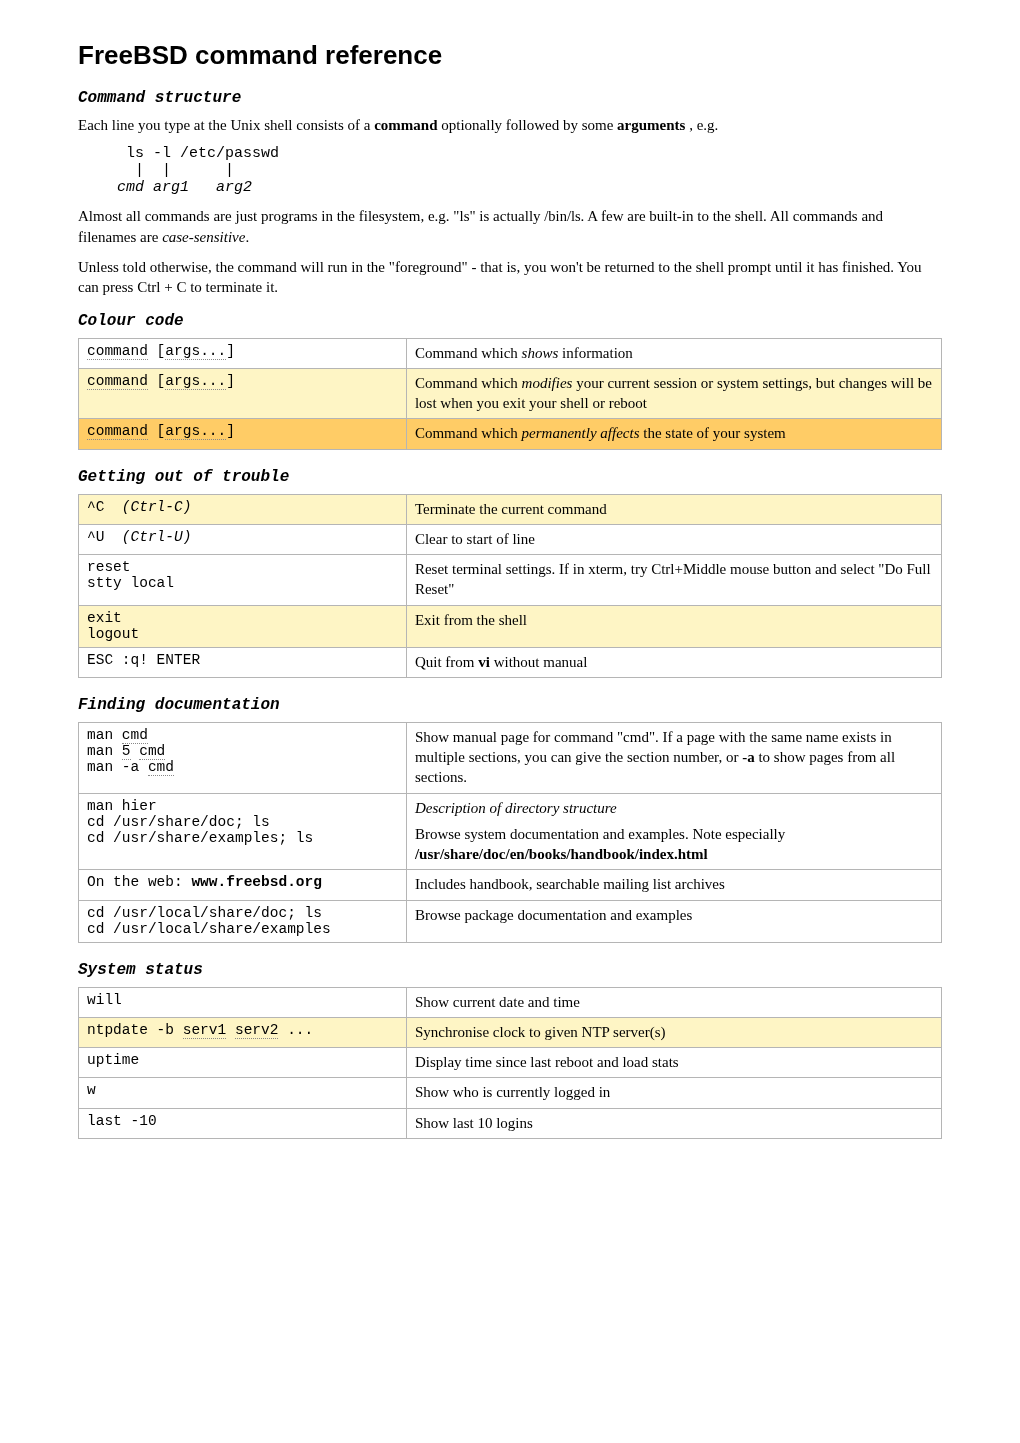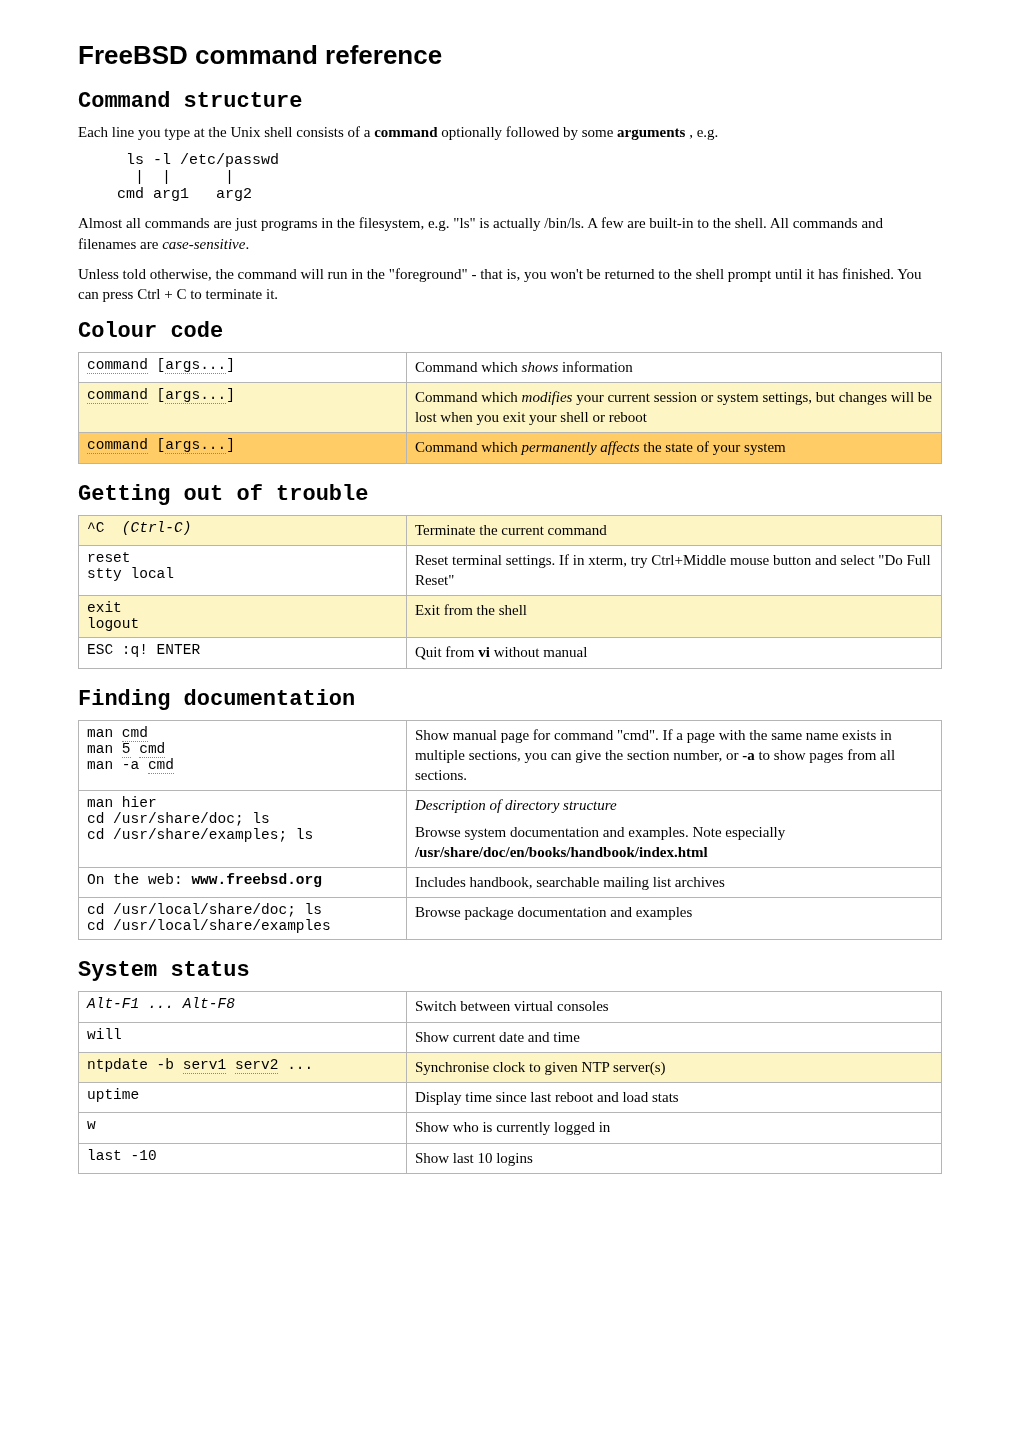--- a/index.html
+++ b/index.html
@@ -13,32 +13,33 @@
     box-sizing: border-box;
   }
   h1 {
     font-family: Verdana, Geneva, sans-serif;
     font-size: 26px;
     font-weight: bold;
     margin: 0 0 18px 0;
   }
   h2 {
     font-family: "Courier New", Courier, monospace;
-    font-size: 22px;
+    font-size: 16px;
     font-weight: bold;
+    font-style: italic;
     margin: 14px 0 8px 0;
   }
   p { margin: 6px 0 10px 0; line-height: 1.35; }
   pre.ex {
     font-family: "Courier New", Courier, monospace;
     font-size: 15px;
     margin: 6px 0 10px 30px;
     white-space: pre;
   }
-  pre.ex .i { }
+  pre.ex .i { font-style: italic; }
   code.inline { font-family: Liberation Serif, serif; font-size: 14.5px; }
   table {
     border-collapse: collapse;
     width: 100%;
     margin: 4px 0 18px 0;
   }
   td {
     border: 1px solid #b5b5b5;
     padding: 4px 8px 5px 8px;
     vertical-align: top;
@@ -96,20 +97,24 @@
   </table>
 
 <h2>Getting out of trouble</h2>
 <table>
   <tbody>
       <tr class="yellow">
     <td class="cmd"><span>^C  </span><span class="i">(Ctrl-C)</span></td>
     <td class="desc">Terminate the current command</td>
   </tr>
   <tr>
+    <td class="cmd"><span>^U  </span><span class="i">(Ctrl-U)</span></td>
+    <td class="desc">Clear to start of line</td>
+  </tr>
+  <tr>
     <td class="cmd">reset
 stty local</td>
     <td class="desc">Reset terminal settings. If in xterm, try Ctrl+Middle mouse button and select "Do Full Reset"</td>
   </tr>
   <tr class="yellow">
     <td class="cmd">exit
 logout</td>
     <td class="desc">Exit from the shell</td>
   </tr>
   <tr>
@@ -145,24 +150,20 @@
     <td class="cmd"><span>cd /usr/local/share/doc; ls</span>
 <span>cd /usr/local/share/examples</span></td>
     <td class="desc">Browse package documentation and examples</td>
   </tr>
 </tbody>
   </table>
 
 <h2>System status</h2>
 <table>
   <tbody>
-      <tr>
-    <td class="cmd"><span class="i">Alt-F1 ... Alt-F8</span></td>
-    <td class="desc">Switch between virtual consoles</td>
-  </tr>
   <tr>
     <td class="cmd">will</td>
     <td class="desc">Show current date and time</td>
   </tr>
   <tr class="yellow">
     <td class="cmd"><span>ntpdate -b </span><span class="dotul">serv1</span><span> </span><span class="dotul">serv2</span><span> ...</span></td>
     <td class="desc">Synchronise clock to given NTP server(s)</td>
   </tr>
   <tr>
     <td class="cmd">uptime</td>

